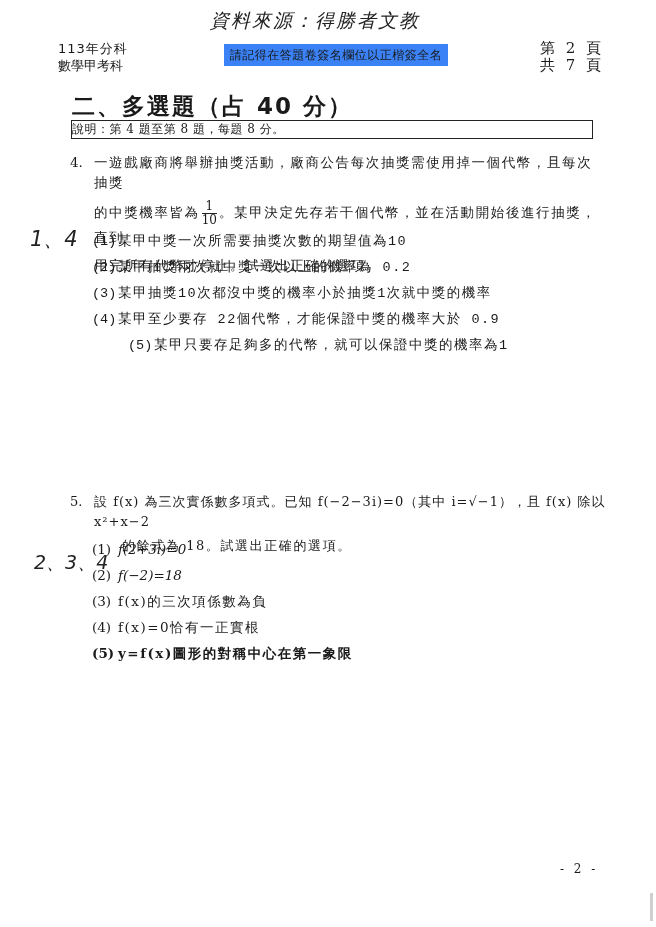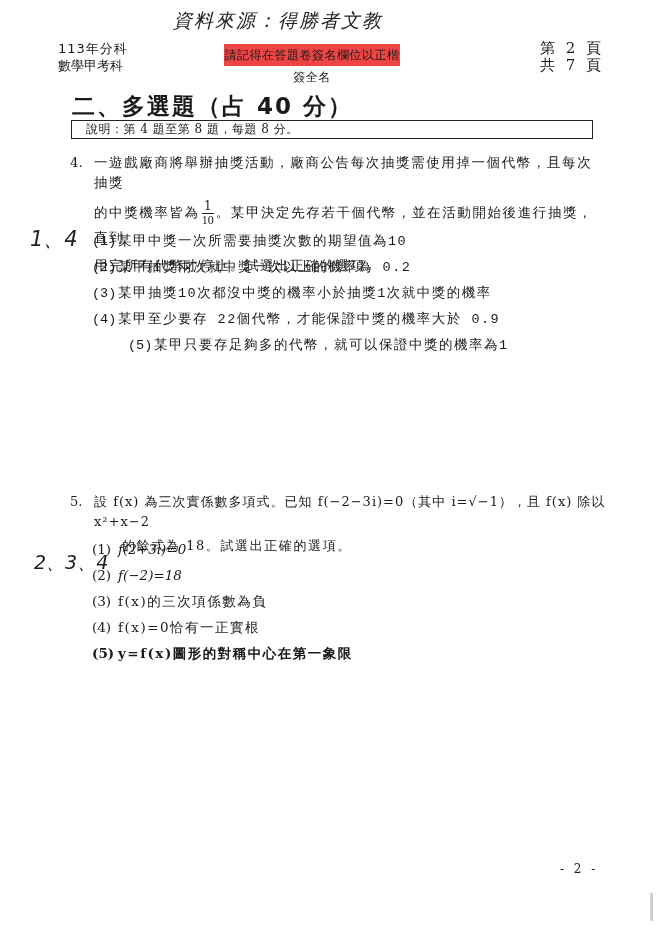--- a/index.html
+++ b/index.html
@@ -1,33 +1,33 @@
 <!DOCTYPE html>
 <html><head>
 <meta charset="utf-8">
 <style>
   html, body { margin:0; padding:0; background:#ffffff; }
   body { width:656px; height:927px; position:relative; overflow:hidden;
          font-family:"DejaVu Serif","Liberation Serif",serif; color:#1a1a1a; }
   .abs { position:absolute; }
   .hand { font-family:"DejaVu Sans","Liberation Sans",sans-serif; font-style:italic; color:#222; }
-  .source { left:0; width:556px; top:8px; text-align:center; font-size:19px; letter-spacing:2px; }
+  .source { left:0; width:556px; top:8px; text-align:center; font-size:19px; letter-spacing:2px;padding-left:37px; }
   .hdr-left { left:58px; top:40px; font-size:13px; line-height:17px; font-family:"DejaVu Sans","Liberation Sans",sans-serif; }
   .hdr-left div:first-child { letter-spacing:1px; }
-  .notice { left:224px; top:44px; width:176px; height:22px; background:#ef4444;
+  .notice { left:224px; top:44px; width:224px; height:22px; background:#3b82f6;
             font-size:12px; line-height:22px; text-align:center; letter-spacing:0.5px; }
   .hdr-right { left:540px; top:40px; font-size:15px; line-height:17px; letter-spacing:3px; }
   .section-title { left:72px; top:91px; font-size:23px; font-weight:bold; font-family:"DejaVu Sans","Liberation Sans",sans-serif; letter-spacing:2px; }
   .instr { left:71px; top:120px; width:522px; height:19px; border:1.5px solid #222; box-sizing:border-box;
-           font-size:12px; line-height:16px; padding-left:14px; letter-spacing:0.5px; }
+           font-size:12px; line-height:16px; padding-left:0; letter-spacing:0.5px; }
   .q { font-size:13.5px; letter-spacing:1.6px; line-height:20px; }
   .qnum { position:absolute; left:-24px; top:0; letter-spacing:0; }
   .frac { display:inline-block; vertical-align:middle; text-align:center; font-size:12px; line-height:13px; margin:0 2px; letter-spacing:0; }
   .frac .num { display:block; border-bottom:1px solid #222; padding:0 2px; }
-  .frac .den { display:block;font-family:Liberation Serif, serif; }
+  .frac .den { display:block; }
   .opt { font-size:13.5px; letter-spacing:1.5px; line-height:20px; }
   .opt .lab { display:inline-block; width:26px; letter-spacing:0; }
   .math { font-style:italic; letter-spacing:0; }
   .pageno { left:560px; top:862px; font-size:12px; letter-spacing:3px; }
   .scan-mark { left:650px; top:893px; width:3px; height:28px; background:#cfcfcf; }
 </style>
 </head>
 <body>
 
 <div class="abs source hand">資料來源：得勝者文教</div>

